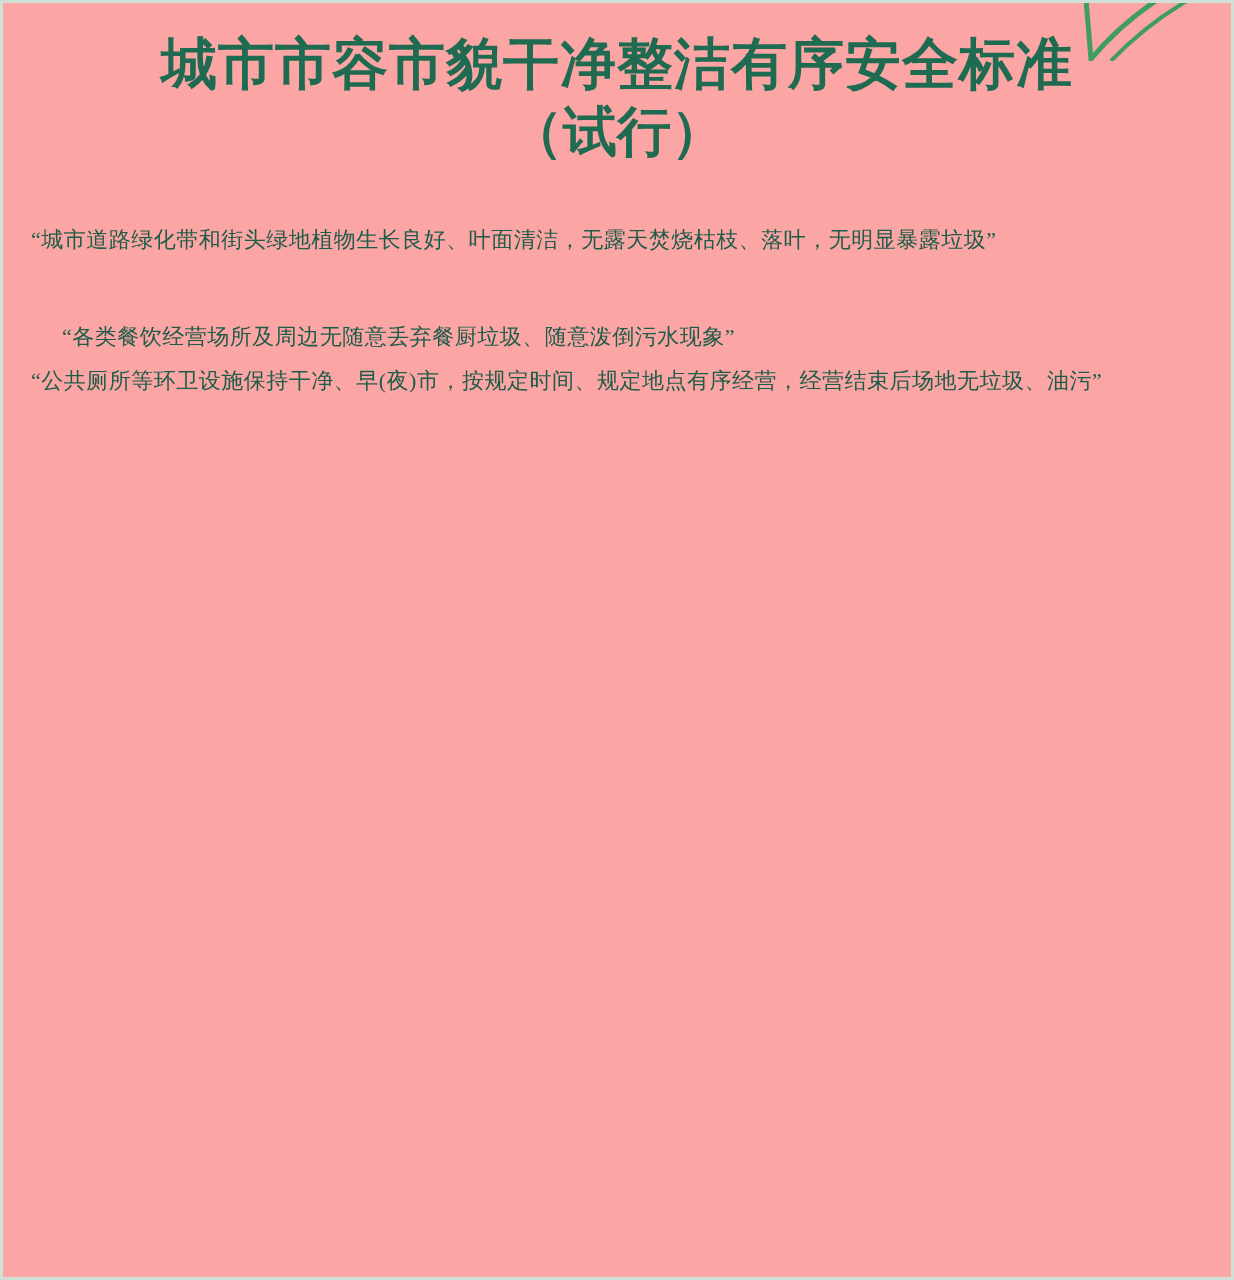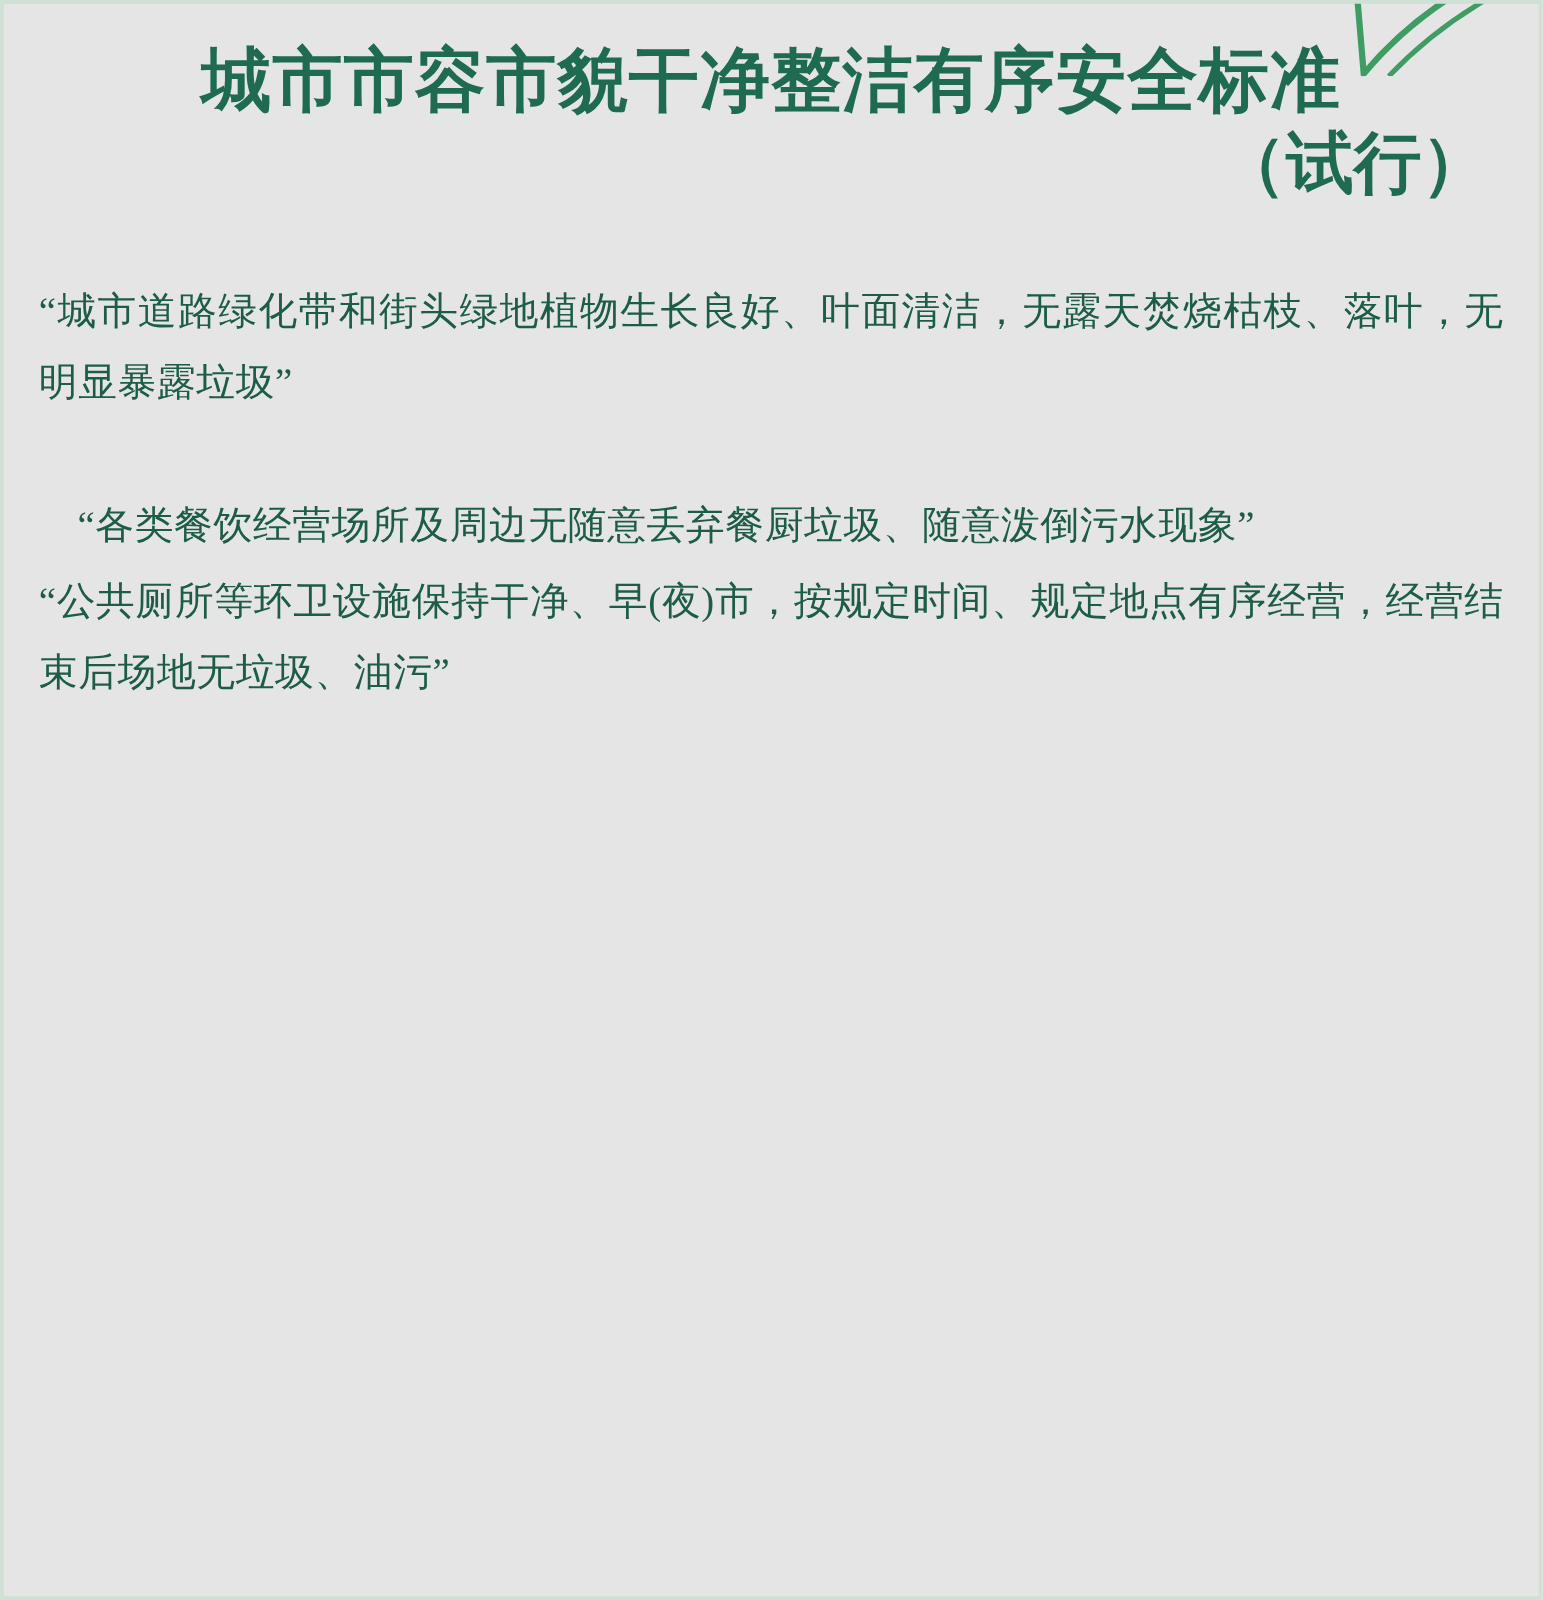--- a/index.html
+++ b/index.html
@@ -10,21 +10,21 @@
   body {
     width: 1234px;
     height: 1280px;
     font-family: "Liberation Serif", serif;
     overflow: hidden;
   }
   .page {
     position: relative;
     width: 1234px;
     height: 1280px;
-    background: #e5e5e5;
+    background: #fca5a5;
     box-sizing: border-box;
     border: 3px solid #cfe0d4;
     overflow: hidden;
   }
   
   .corner-swoosh {
     position: absolute;
     top: -62px;
     right: -40px;
     width: 190px;
@@ -47,29 +47,28 @@
     letter-spacing: 1px;
     margin: 0;
   }
   .doc-subtitle {
     font-family: "Liberation Sans", sans-serif;
     font-weight: bold;
     color: #1f6b52;
     font-size: 54px;
     line-height: 1.2;
     margin: 2px 0 0 0;
-    text-align: right;
   }
 
   .body-block {
     padding: 56px 28px 0 28px;
   }
   .para {
     color: #1d5c48;
-    font-size: 31px;
+    font-size: 22px;
     line-height: 1.85;
     text-align: justify;
     margin: 0 0 56px 0;
     letter-spacing: 0.5px;
   }
   .para.spaced {
     letter-spacing: 6.5px;
     margin-bottom: 62px;
   }
   .para.tight {

